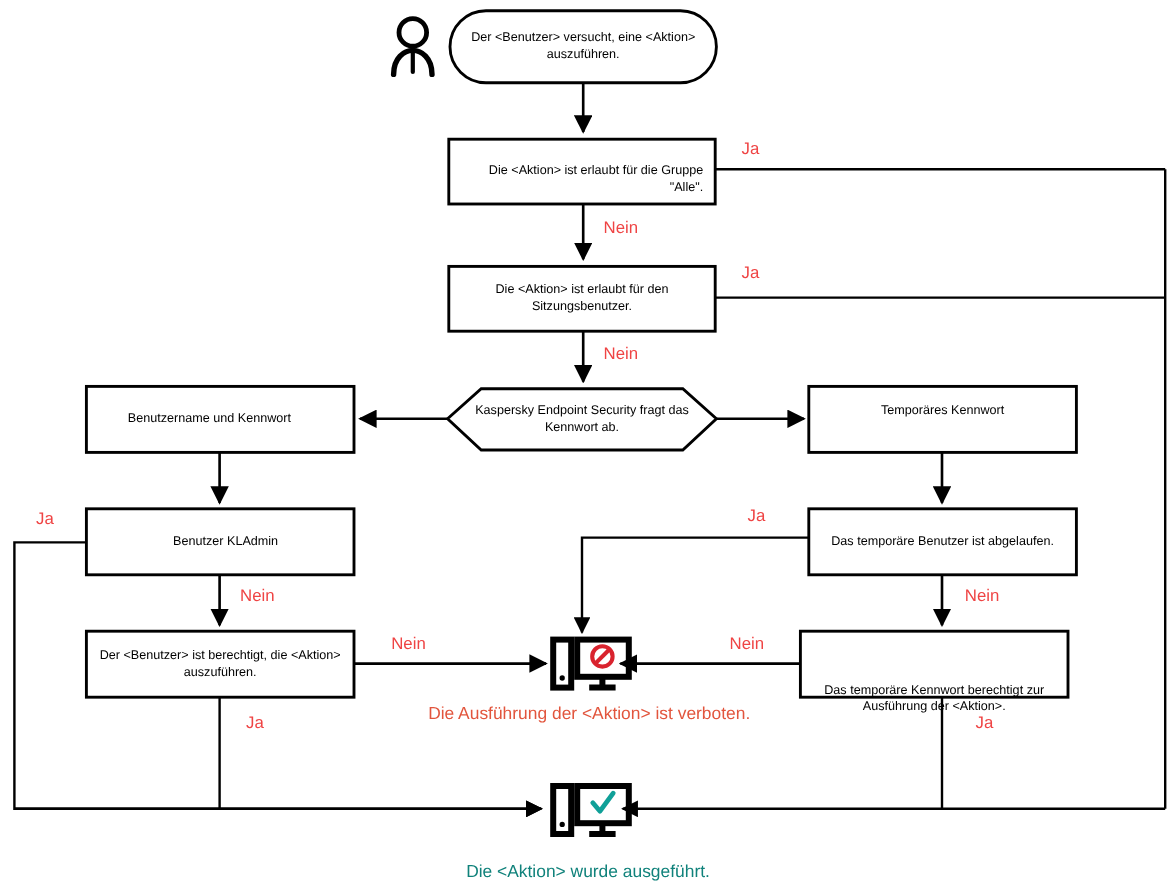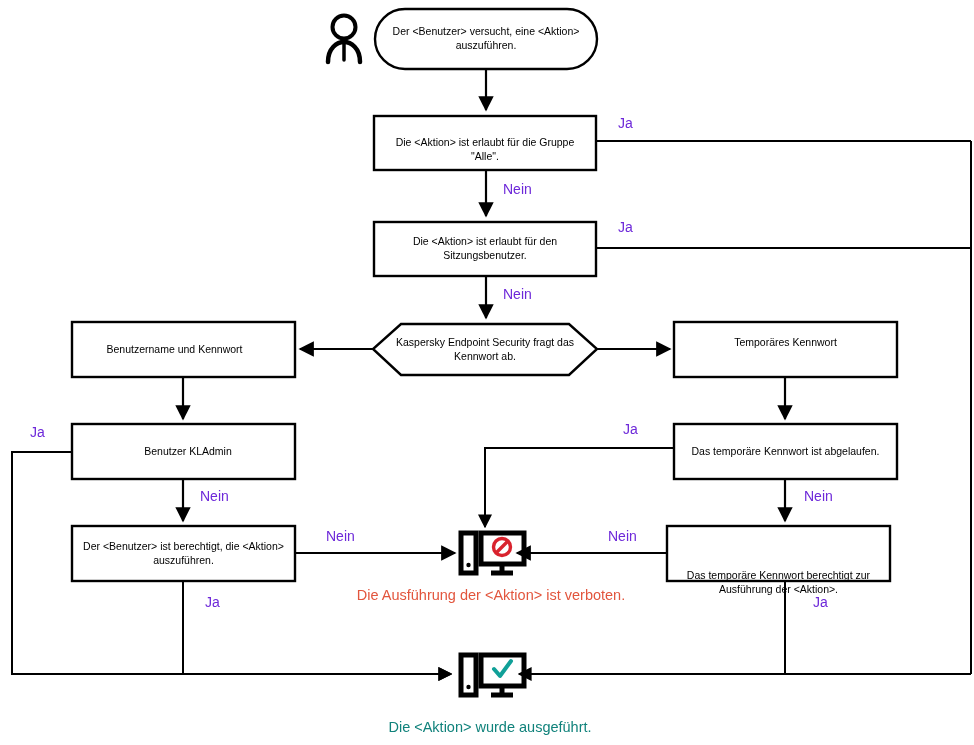--- a/index.html
+++ b/index.html
@@ -35,21 +35,21 @@
     color: #000000;
     line-height: 1.32;
     pointer-events: none;
     box-sizing: border-box;
     padding: 0 8px;
   }
   .edge-label {
     position: absolute;
     font-family: "Liberation Sans", sans-serif;
     font-size: 14px;
-    color: #6d28d9;
+    color: #ef4444;
     white-space: nowrap;
   }
   .caption {
     position: absolute;
     text-align: center;
     font-family: "Liberation Sans", sans-serif;
     font-size: 14.5px;
     line-height: 1.35;
   }
   .caption-denied { color: #e2553d; }
@@ -150,33 +150,33 @@
         <rect x="481" y="655" width="43" height="31" fill="none" stroke="#000000" stroke-width="5"></rect>
         <path d="M 502 686 L 502 693 M 491 695 L 513 695" stroke="#000000" stroke-width="5"></path>
         <path d="M 494 669 L 500 676 L 511 661" fill="none" stroke="#10a098" stroke-width="4" stroke-linecap="round" stroke-linejoin="round"></path>
       </g>
 
     </g>
   </svg>
 
   <div class="node-text" style="left:378px; top:9px; width:216px; height:60px;">Der &lt;Benutzer&gt; versucht, eine &lt;Aktion&gt; auszuführen.</div>
 
-  <div class="node-text" style="left:376px; top:116px; width:218px; height:68px;">Die &lt;Aktion&gt; ist erlaubt für die Gruppe "Alle".</div>
+  <div class="node-text" style="left:376px; top:116px; width:218px; height:68px;text-align:right;">Die &lt;Aktion&gt; ist erlaubt für die Gruppe "Alle".</div>
 
   <div class="node-text" style="left:376px; top:222px; width:218px; height:54px;">Die &lt;Aktion&gt; ist erlaubt für den Sitzungsbenutzer.</div>
 
   <div class="node-text" style="left:385px; top:324px; width:200px; height:51px;">Kaspersky Endpoint Security fragt das Kennwort ab.</div>
 
   <div class="node-text" style="left:74px; top:322px; width:201px; height:55px;">Benutzername und Kennwort</div>
 
   <div class="node-text" style="left:676px; top:322px; width:219px; height:42px;">Temporäres Kennwort</div>
 
   <div class="node-text" style="left:74px; top:424px; width:219px; height:55px;padding-left:17px;">Benutzer KLAdmin</div>
 
-  <div class="node-text" style="left:676px; top:424px; width:219px; height:55px;">Das temporäre Kennwort ist abgelaufen.</div>
+  <div class="node-text" style="left:676px; top:424px; width:219px; height:55px;">Das temporäre Benutzer ist abgelaufen.</div>
 
   <div class="node-text" style="left:74px; top:526px; width:219px; height:55px;">Der &lt;Benutzer&gt; ist berechtigt, die &lt;Aktion&gt; auszuführen.</div>
 
   <div class="node-text" style="left:669px; top:526px; width:219px; height:55px;margin-top:29px;">Das temporäre Kennwort berechtigt zur Ausführung der &lt;Aktion&gt;.</div>
 
   <div class="edge-label" style="left:618px; top:115px;">Ja</div>
 
   <div class="edge-label" style="left:503px; top:181px;">Nein</div>
 
   <div class="edge-label" style="left:618px; top:219px;">Ja</div>

